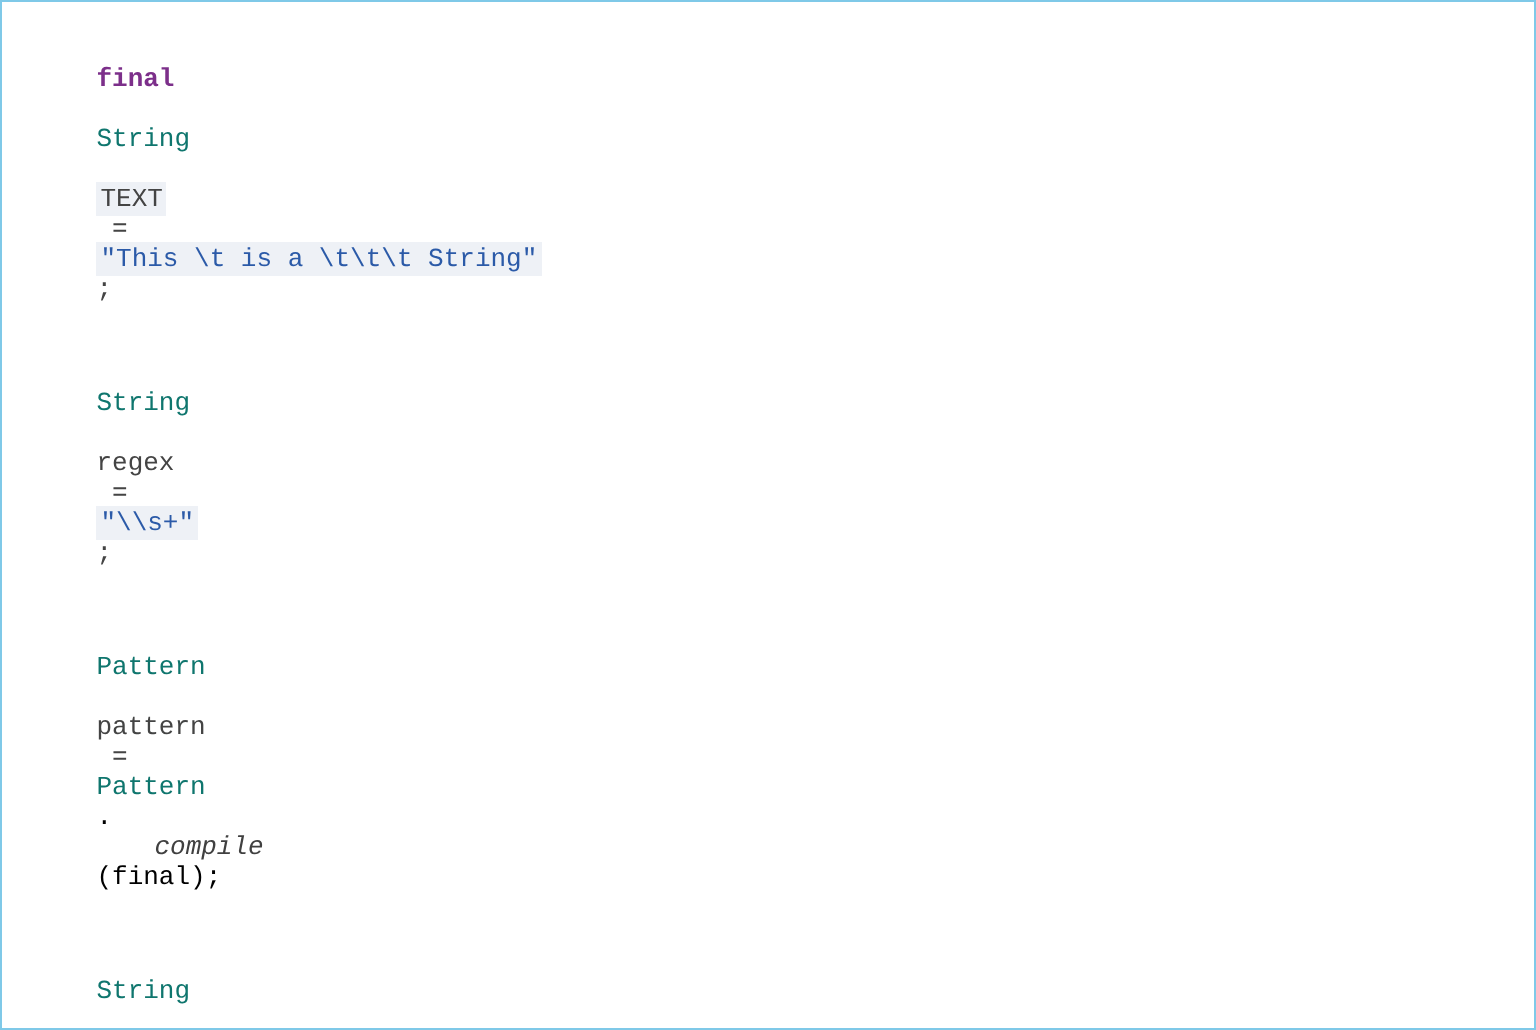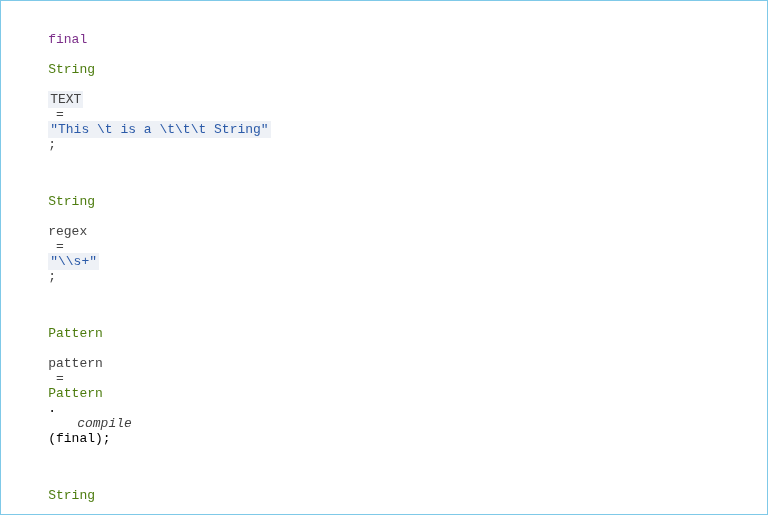--- a/index.html
+++ b/index.html
@@ -14,22 +14,22 @@
     height: 515px;
     border: 1px solid #7fc9e8;
     padding: 12px 16px;
     position: relative;
     background: #fff;
   }
   .code-line {
     margin: 4px 0 12px 0;
     white-space: pre;
   }
-  .kw { color: #7c2f8a; font-weight: normal; }
-  .typ { color: #4d7c0f; margin-top: 44px; }
+  .kw { color: #7c2f8a; font-weight: bold; }
+  .typ { color: #0f766e; margin-top: 44px; }
   .var { color: #444; text-align: right; }
   .op { color: #444; }
   .str { color: #2b5aa8; }
   .lit-bg { background: #eef1f6; padding: 1px 2px; }
   .meth { font-style: italic; color: #404040; margin-left: 29px; }
 </style>
 </head>
 <body>
 
 <div class="frame">

